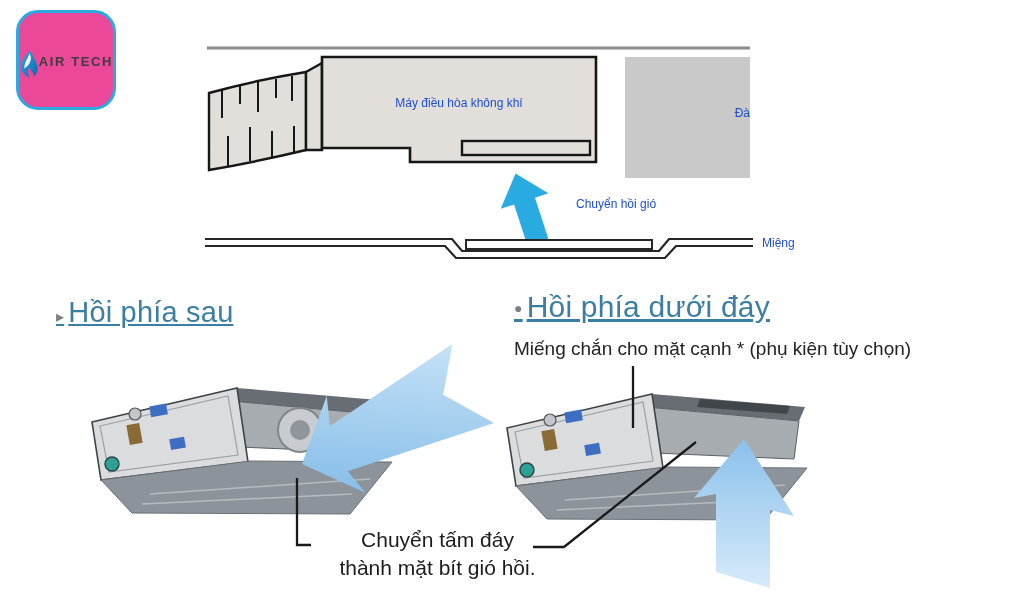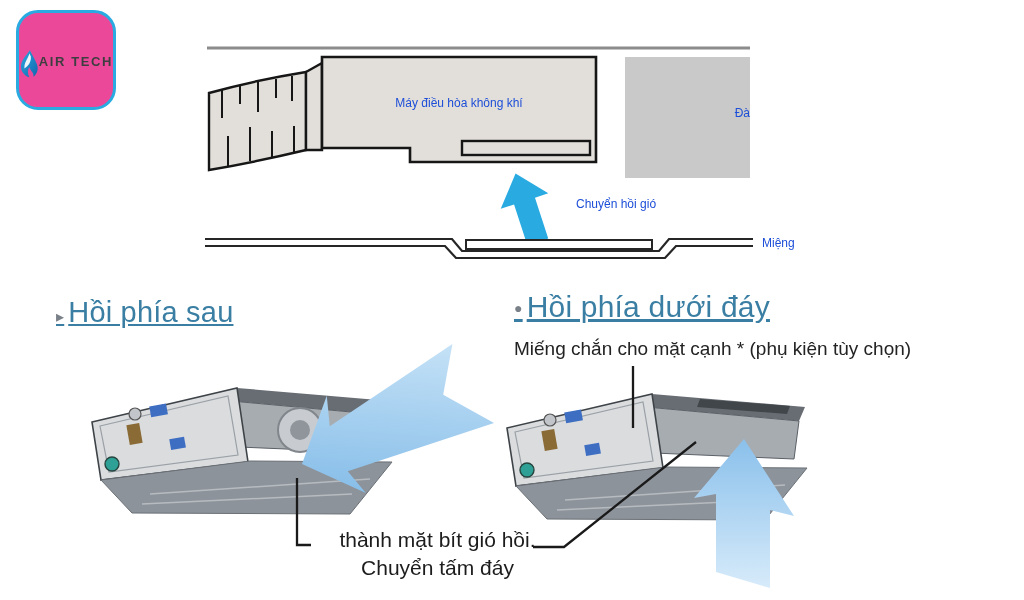--- a/index.html
+++ b/index.html
@@ -129,15 +129,15 @@
   </g>
 
   <g stroke="#1a1a1a" stroke-width="2.3" fill="none">
     <path d="M633,366 L633,428"></path>
     <path d="M297,478 L297,545 L311,545"></path>
     <path d="M533,547 L564,547 L696,442"></path>
   </g>
 </svg>
 
 <div class="abs caption" style="left:310px;top:526px;width:255px">
+  <div>Chuyển tấm đáy</div>
   <div>thành mặt bít gió hồi.</div>
-  <div>Chuyển tấm đáy</div>
 </div>
 
 </body></html>

